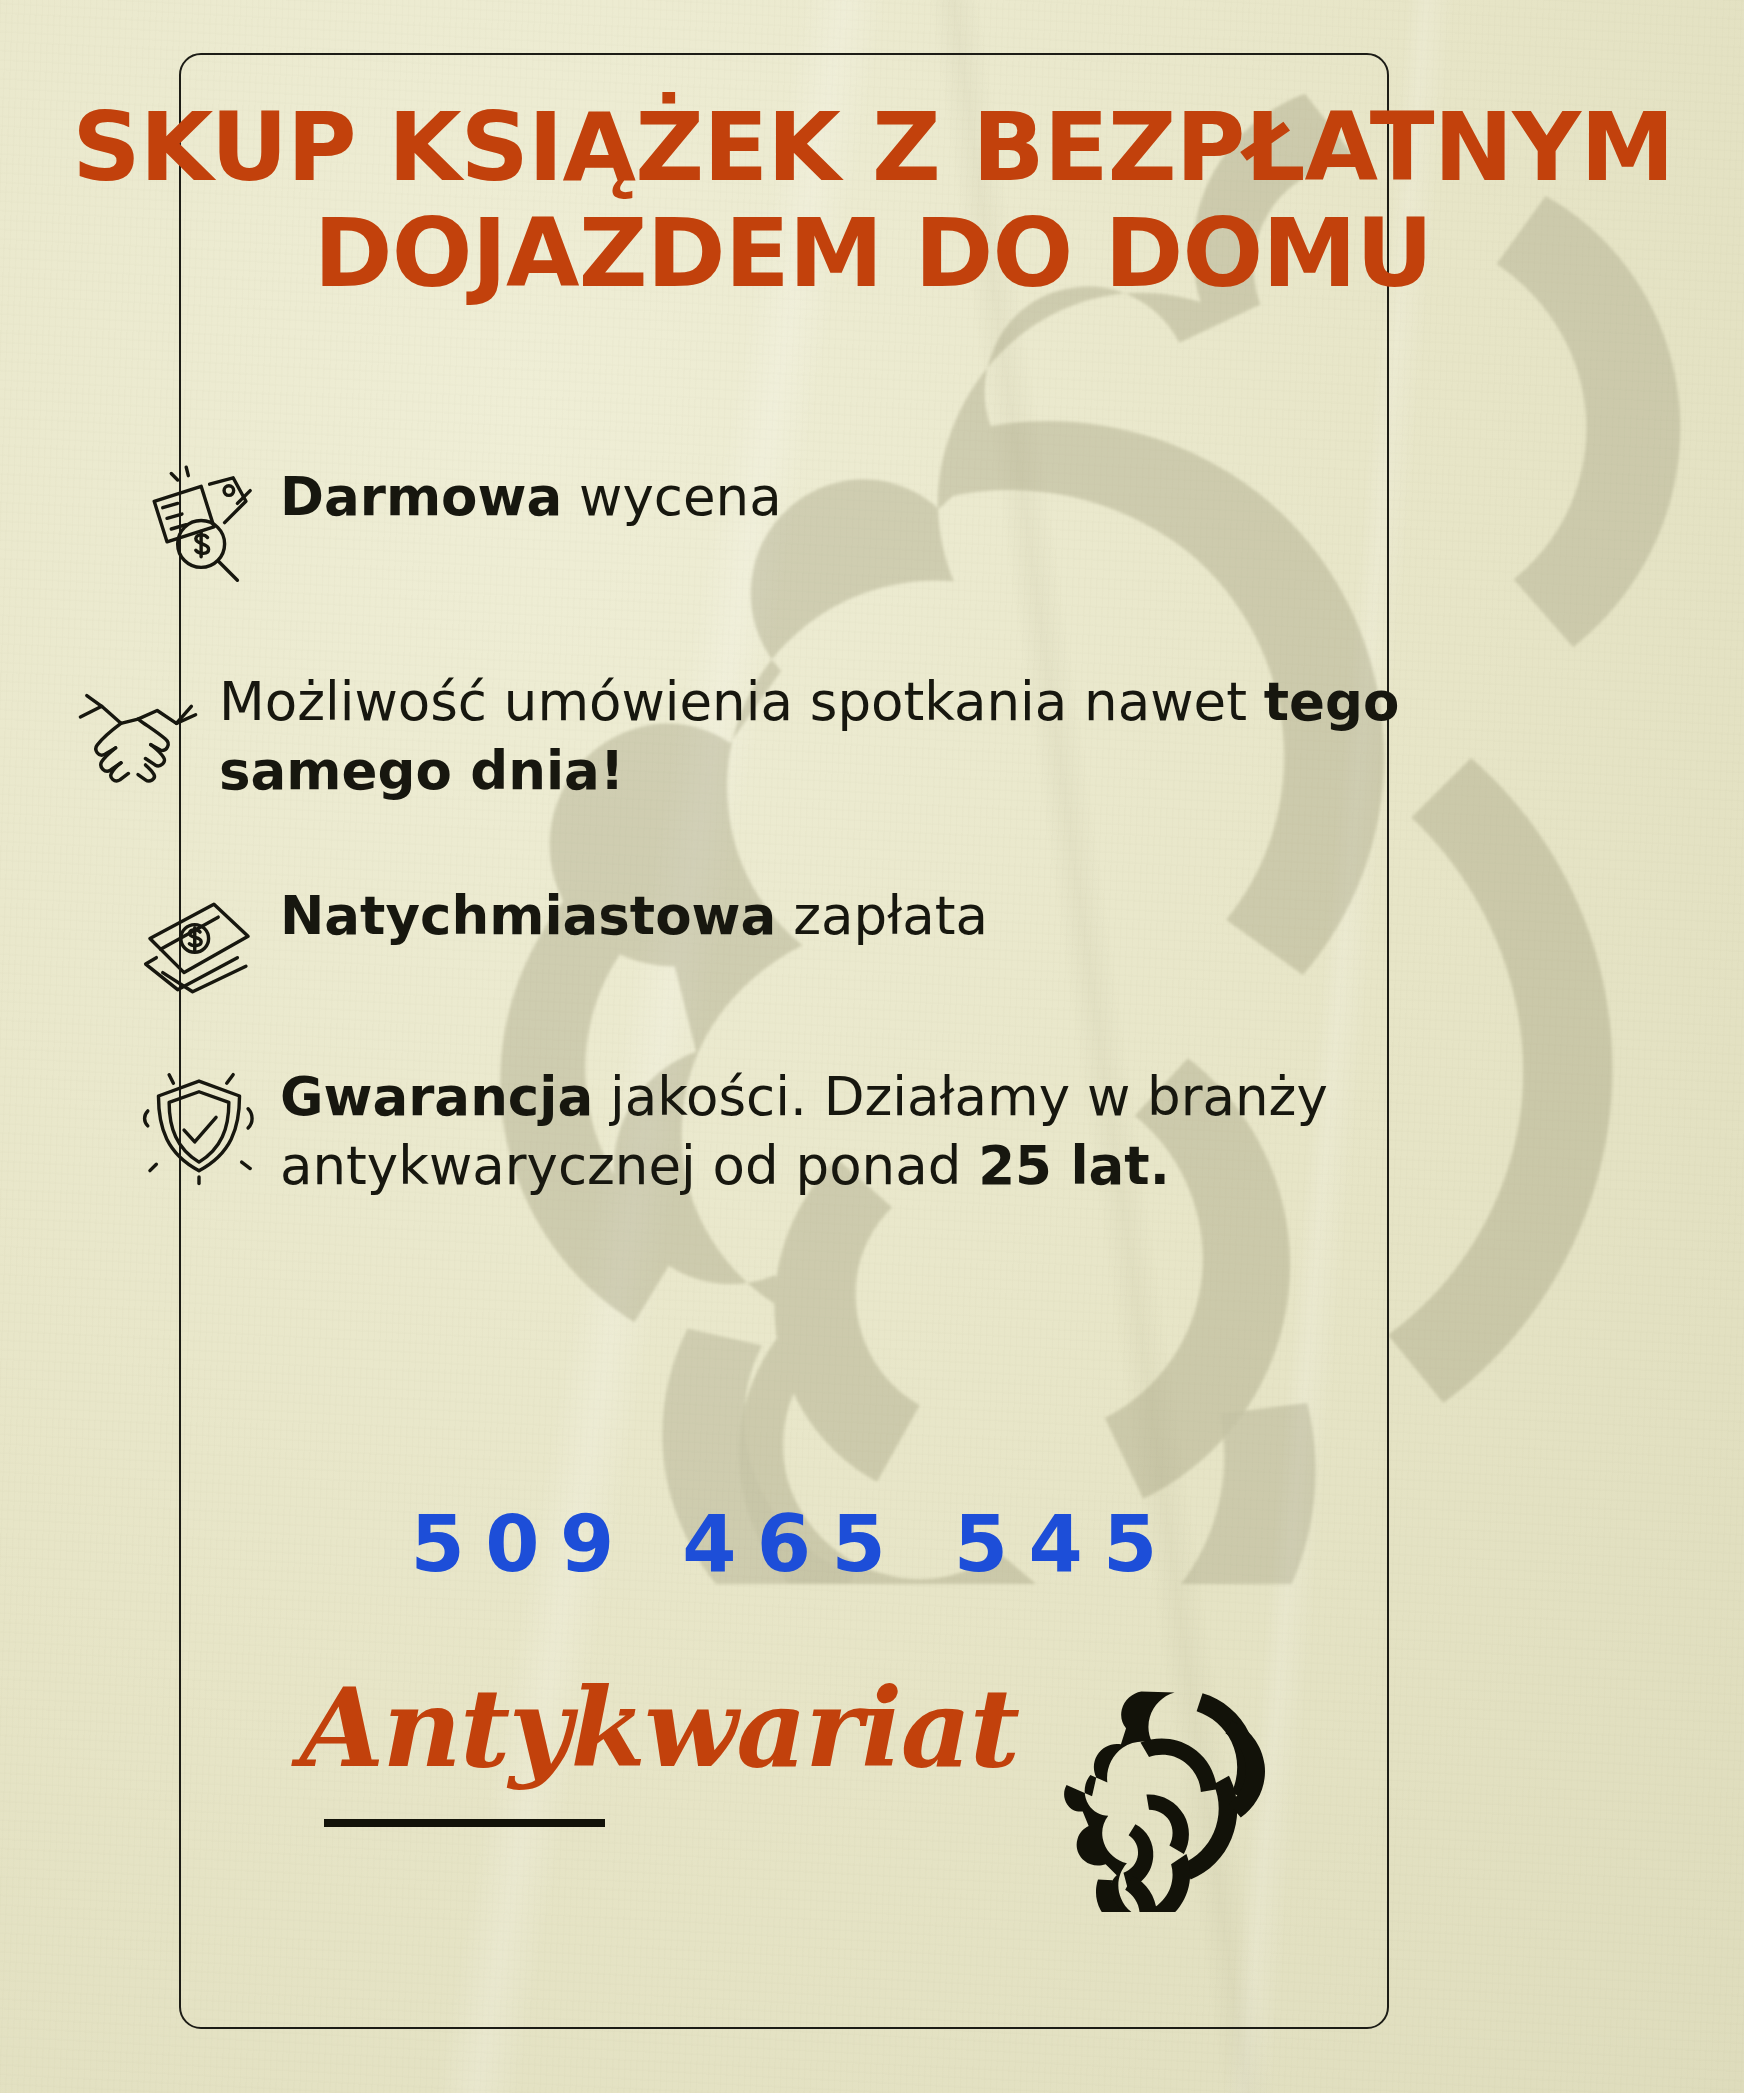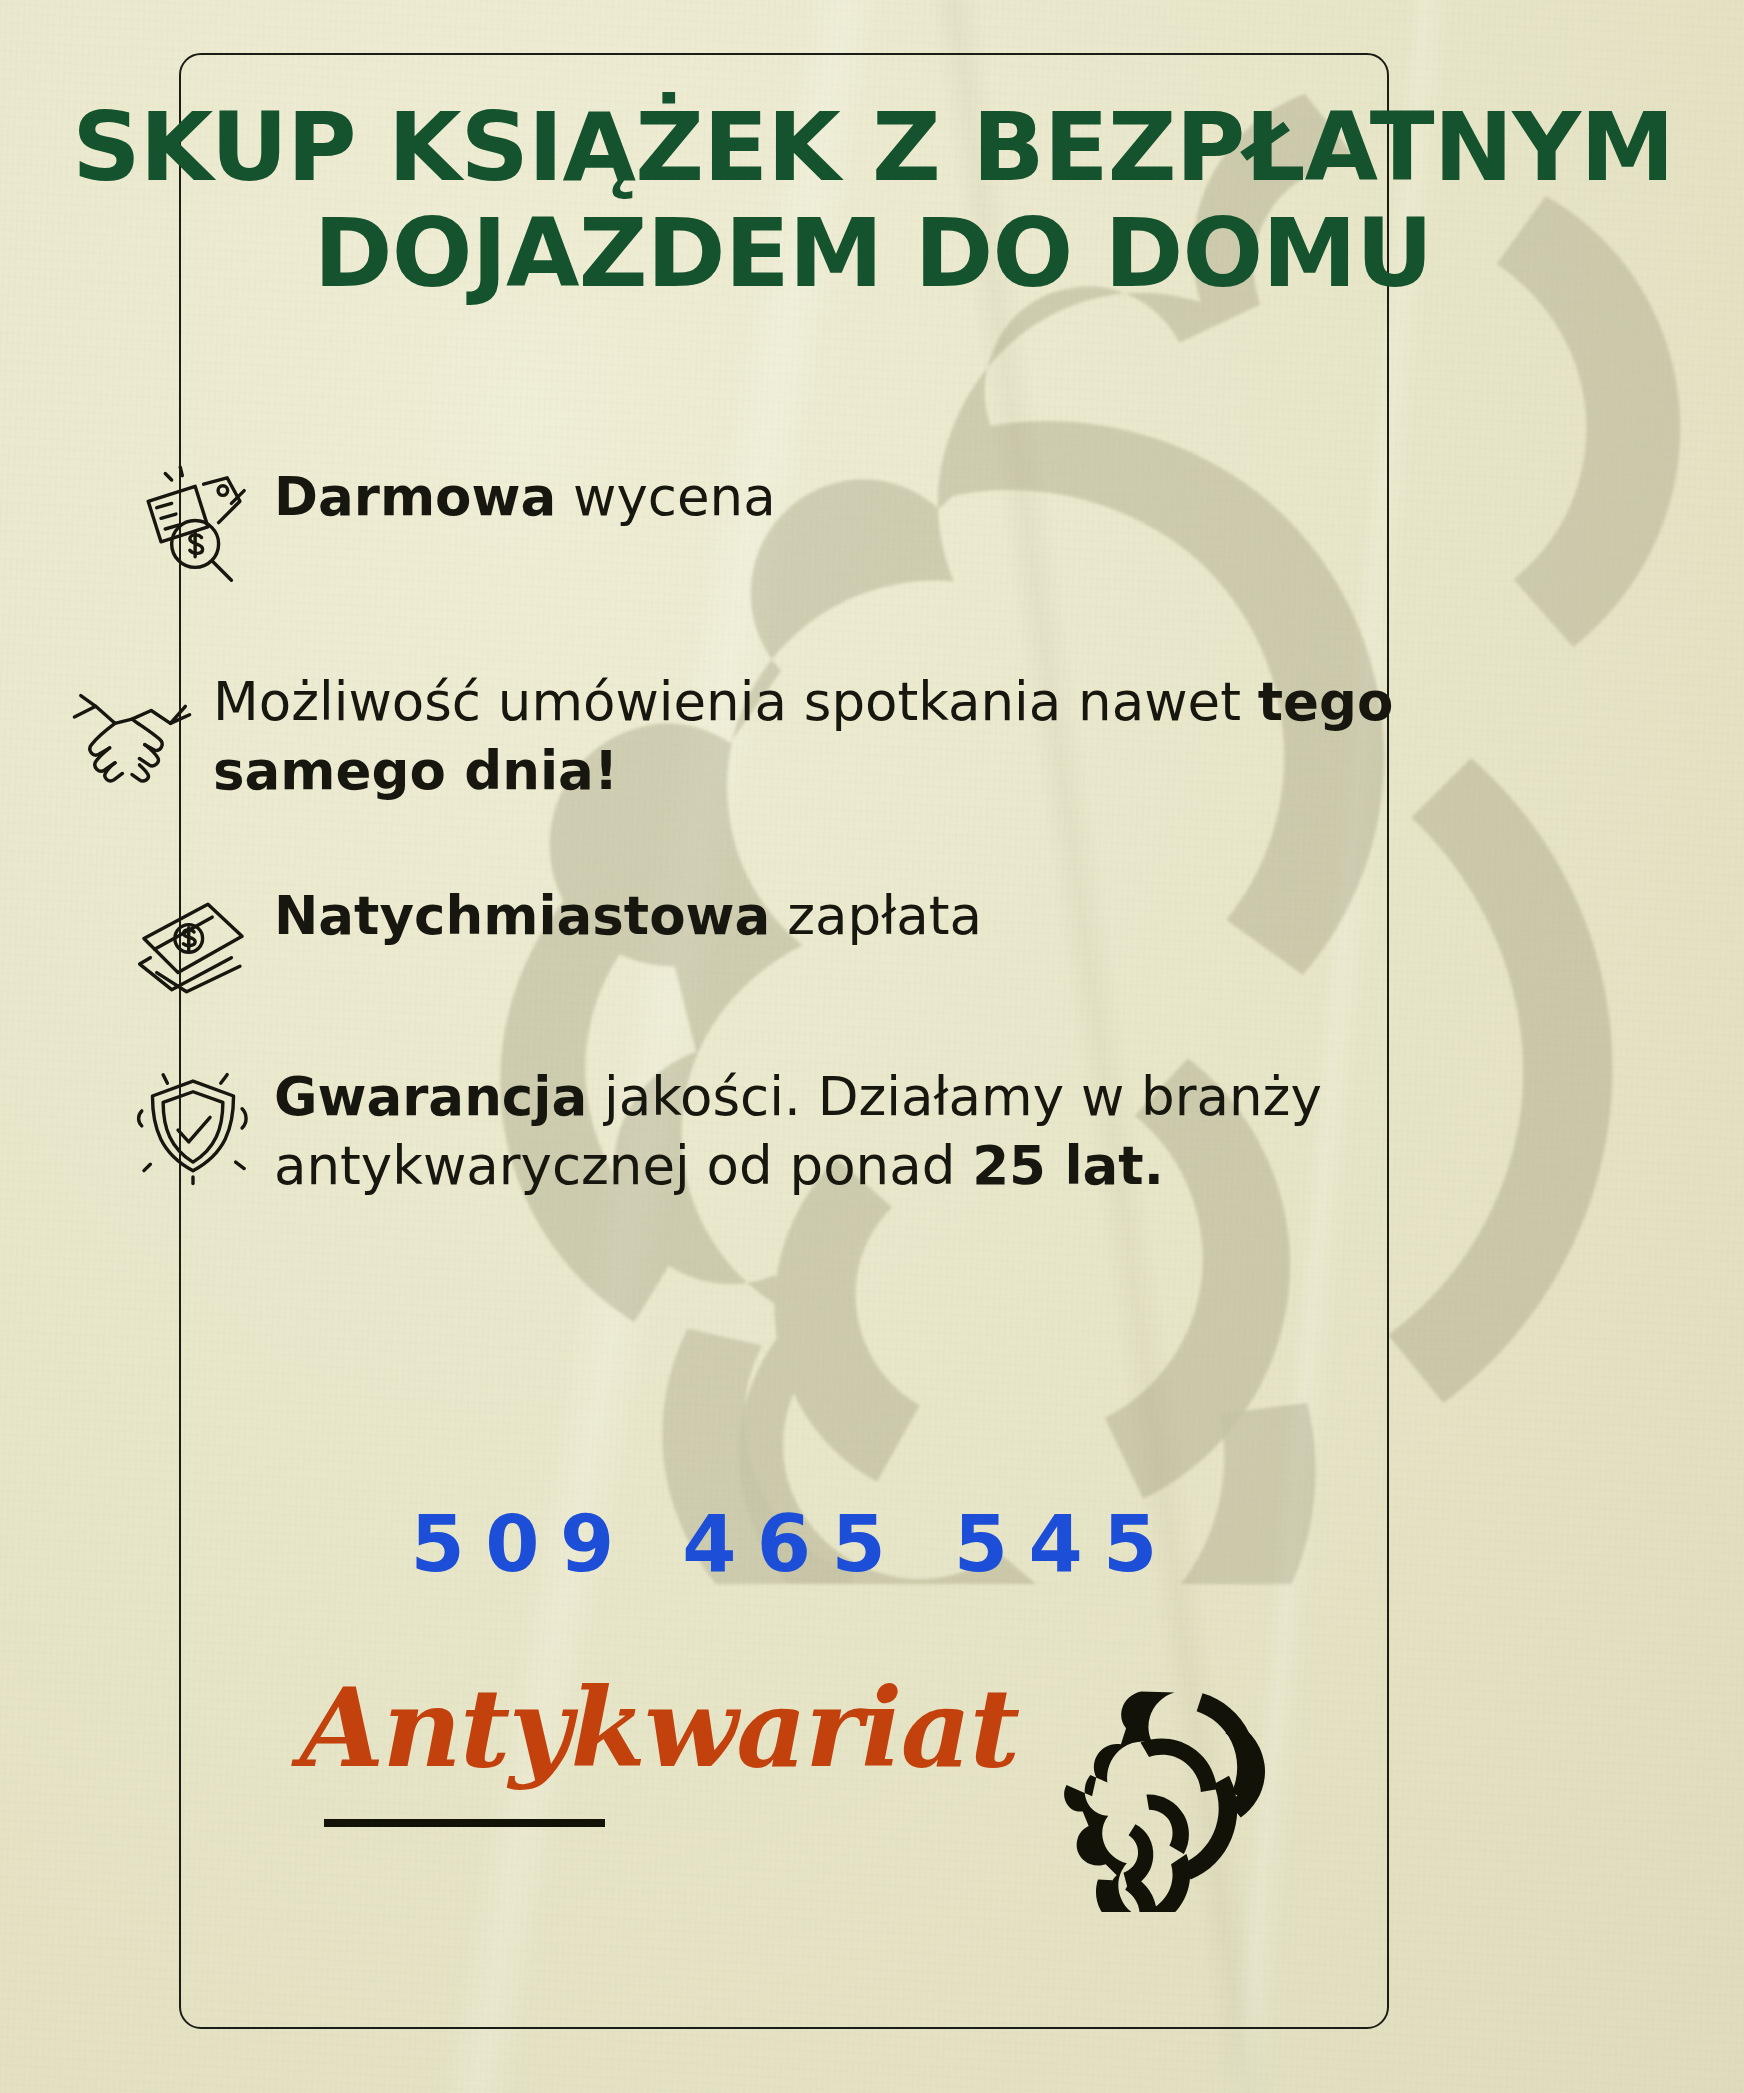--- a/index.html
+++ b/index.html
@@ -78,28 +78,28 @@
     position: absolute;
     left: 68px;
     top: 94px;
     width: 1610px;
     text-align: center;
     font-family: "DejaVu Sans", sans-serif;
     font-weight: 700;
     font-size: 95px;
     line-height: 1.12;
     letter-spacing: -0.9px;
-    color: #14532d;
+    color: #c2410c;
     text-transform: uppercase;
   }
 
   
   .features {
     position: absolute;
-    left: 3px;
+    left: 9px;
     top: 460px;
     width: 1540px;
   }
   .feature {
     display: flex;
     align-items: flex-start;
     margin-bottom: 64px;
     padding-left: 109px;
   }
   .feature .icon {

